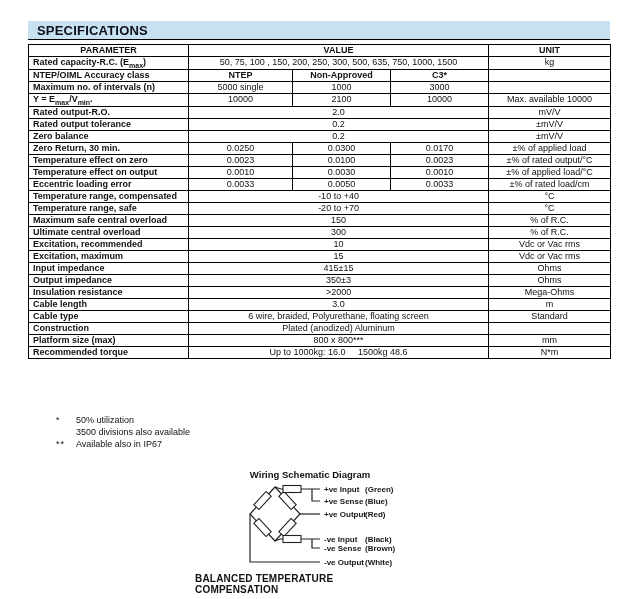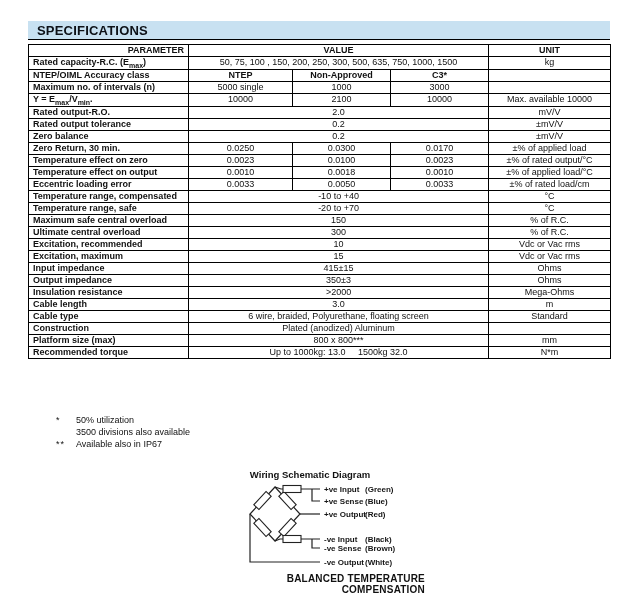--- a/index.html
+++ b/index.html
@@ -24,37 +24,37 @@
   #spec-table col.c-param{width:160px;}
   #spec-table col.c-v1{width:104px;}
   #spec-table col.c-v2{width:98px;}
   #spec-table col.c-v3{width:98px;}
   #spec-table col.c-unit{width:122px;}
   #spec-table th,#spec-table td{
     border:1px solid #000;height:12px;font-size:9px;line-height:11px;
     padding:0 4px;overflow:hidden;box-sizing:border-box;
   }
   #spec-table th{font-weight:bold;text-align:center;}
-  #spec-table th.param{text-align:right;}
+  #spec-table th.param{text-align:center;}
   #spec-table td.param{font-weight:bold;text-align:left;white-space:nowrap;}
   #spec-table td.val,#spec-table td.unit{text-align:center;white-space:pre;}
   #spec-table td.bold{font-weight:bold;}
   #spec-table sub{font-size:7px;line-height:1;}
   
   #footnotes{position:absolute;left:56px;top:414px;font-size:9px;line-height:12px;}
   .fn-row{white-space:nowrap;}
   .fn-marker{display:inline-block;width:20px;letter-spacing:1px;}
   
   #diagram-title{
     position:absolute;left:195px;top:469px;width:230px;text-align:center;
     font-size:9.5px;font-weight:bold;
   }
   #wiring-svg{position:absolute;left:195px;top:483px;}
   #diagram-caption{
-    position:absolute;left:195px;top:573px;width:230px;text-align:right;
+    position:absolute;left:195px;top:573px;width:230px;text-align:left;
     font-size:10px;font-weight:bold;line-height:11px;letter-spacing:.2px;
   }
 </style>
 </head>
 <body>
 
 <div id="page">
 
   <div id="title-bar">
     <span class="t">SPECIFICATIONS</span>
@@ -127,21 +127,21 @@
         <tr>
           <td class="param"><span>Temperature effect on zero</span></td>
           <td class="val">0.0023</td>
           <td class="val">0.0100</td>
           <td class="val">0.0023</td>
           <td class="unit">±% of rated output/°C</td>
         </tr>
         <tr>
           <td class="param"><span>Temperature effect on output</span></td>
           <td class="val">0.0010</td>
-          <td class="val">0.0018</td>
+          <td class="val">0.0030</td>
           <td class="val">0.0010</td>
           <td class="unit">±% of applied load/°C</td>
         </tr>
         <tr>
           <td class="param"><span>Eccentric loading error</span></td>
           <td class="val">0.0033</td>
           <td class="val">0.0050</td>
           <td class="val">0.0033</td>
           <td class="unit">±% of rated load/cm</td>
         </tr>
@@ -205,21 +205,21 @@
           <td class="val" colspan="3">Plated (anodized) Aluminum</td>
           <td class="unit"></td>
         </tr>
         <tr>
           <td class="param"><span>Platform size (max)</span></td>
           <td class="val" colspan="3">800 x 800***</td>
           <td class="unit">mm</td>
         </tr>
         <tr>
           <td class="param"><span>Recommended torque</span></td>
-          <td class="val" colspan="3">Up to 1000kg: 13.0     1500kg 32.0</td>
+          <td class="val" colspan="3">Up to 1000kg: 16.0     1500kg 48.6</td>
           <td class="unit">N*m</td>
         </tr>
       </tbody>
   </table>
 
   <div id="footnotes">
       <div class="fn-row"><span class="fn-marker">*</span><span class="fn-text">50% utilization</span></div>
       <div class="fn-row"><span class="fn-marker"></span><span class="fn-text">3500 divisions also available</span></div>
       <div class="fn-row"><span class="fn-marker">**</span><span class="fn-text">Available also in IP67</span></div>
     </div>

